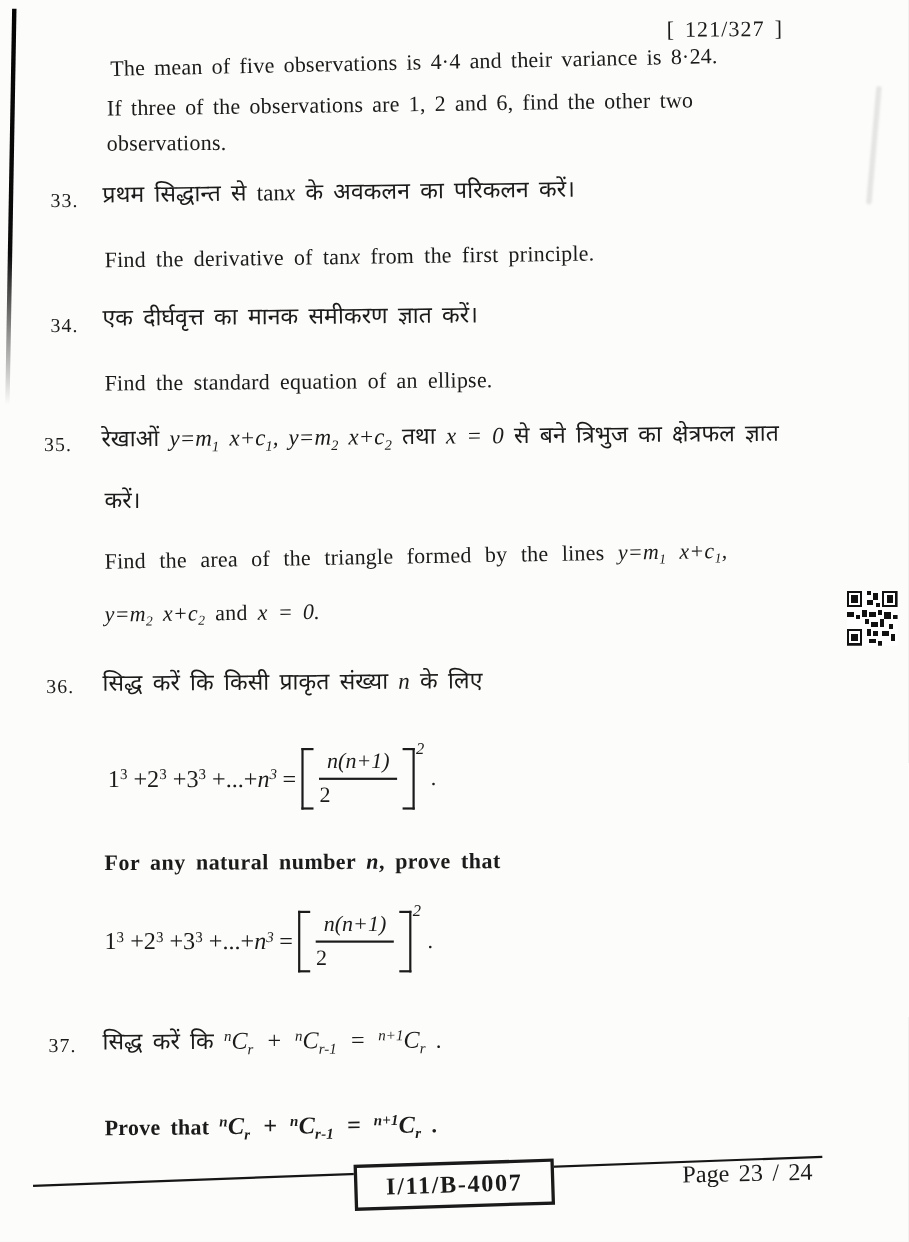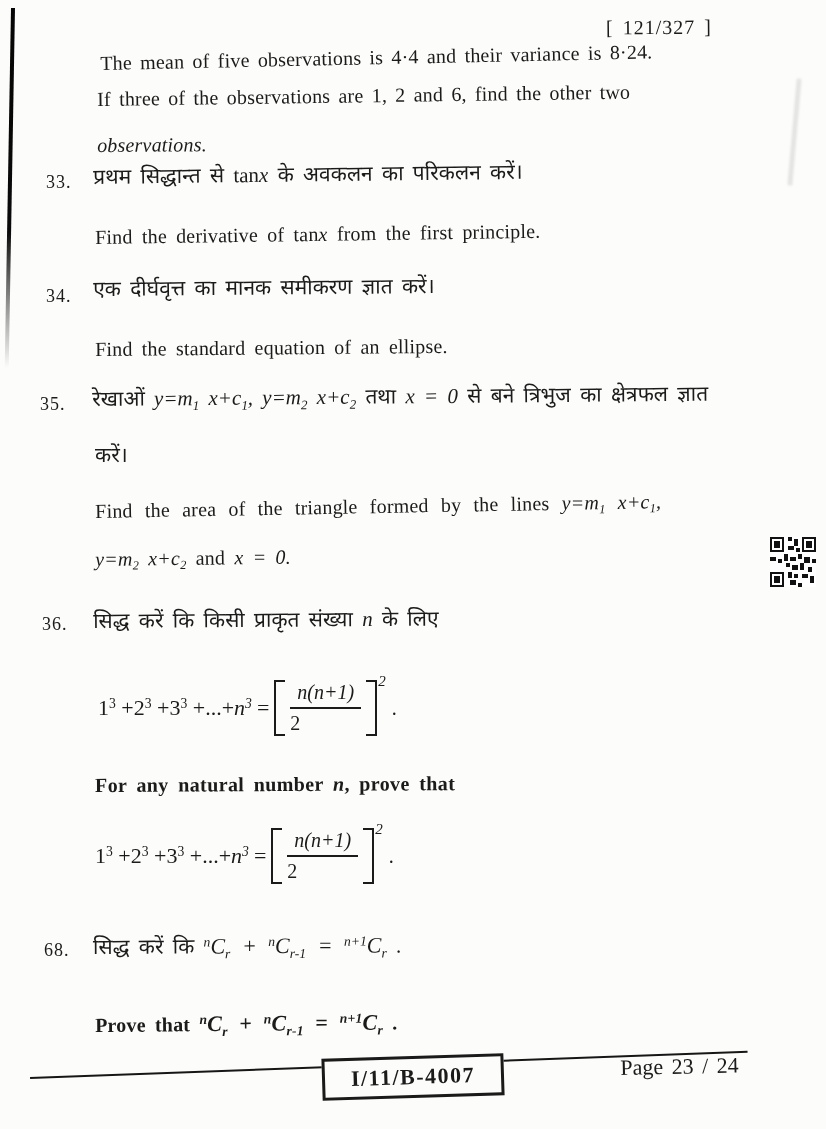--- a/index.html
+++ b/index.html
@@ -53,21 +53,21 @@
 
 <div class="page">
 
   <div class="scan-left"></div>
   <div class="scan-right"></div>
 
   <div class="abs en" style="left:606px; top:16px; font-size:20px; letter-spacing:1px; transform:rotate(-0.5deg);">[ 121/327 ]</div>
 
   <div class="abs en" style="left:100px; top:52px; transform:rotate(-1.2deg); transform-origin:0 0;">The mean of five observations is 4·4 and their variance is 8·24.</div>
   <div class="abs en" style="left:97px; top:88px; transform:rotate(-0.8deg); transform-origin:0 0;">If three of the observations are 1, 2 and 6, find the other two</div>
-  <div class="abs en" style="left:97px; top:134px; transform:rotate(-0.4deg); transform-origin:0 0;font-style:italic;">observations.</div>
+  <div class="abs en" style="left:97px; top:120px; transform:rotate(-0.4deg); transform-origin:0 0;">observations.</div>
 
   <div class="abs qnum" style="left:46px; top:172px;">33.</div>
   <div class="abs hi" style="left:93px; top:162px; transform:rotate(-0.7deg); transform-origin:0 0;"><span>प्रथम सिद्धान्त से tan</span><span class="math">x</span><span> के अवकलन का परिकलन करें।</span></div>
   <div class="abs en" style="left:95px; top:226px; word-spacing:4px; transform:rotate(-0.8deg); transform-origin:0 0;"><span>Find the derivative of tan</span><span class="math">x</span><span> from the first principle.</span></div>
 
   <div class="abs qnum" style="left:46px; top:286px;">34.</div>
   <div class="abs hi" style="left:93px; top:274px; transform:rotate(-0.5deg); transform-origin:0 0;">एक दीर्घवृत्त का मानक समीकरण ज्ञात करें।</div>
   <div class="abs en" style="left:95px; top:338px; word-spacing:4px; transform:rotate(-0.5deg); transform-origin:0 0;">Find the standard equation of an ellipse.</div>
 
   <div class="abs qnum" style="left:40px; top:394px;text-align:center;">35.</div>
@@ -146,21 +146,21 @@
     <span class="brkt brkt-l"></span>
     <span class="fraction">
       <span class="num math">n(n+1)</span>
       <span class="den">2</span>
     </span>
     <span class="brkt brkt-r"></span>
     <span class="exp2">2</span>
     <span class="fperiod">.</span>
   </div>
 
-  <div class="abs qnum" style="left:44px; top:940px;">68.</div>
+  <div class="abs qnum" style="left:44px; top:940px;">37.</div>
   <div class="abs hi" style="left:93px; top:932px; transform:rotate(-0.3deg); transform-origin:0 0;"><span>सिद्ध करें कि </span><span class="math" style="font-size:22px; word-spacing:6px;"><sup>n</sup>C<sub>r</sub> + <sup>n</sup>C<sub>r-1</sub> = <sup>n+1</sup>C<sub>r</sub></span><span> .</span></div>
   <div class="abs en" style="left:95px; top:1012px; word-spacing:4px; font-weight:600; transform:rotate(-0.5deg); transform-origin:0 0;"><span>Prove that </span><span class="math" style="font-size:22px; word-spacing:6px;"><sup>n</sup>C<sub>r</sub> + <sup>n</sup>C<sub>r-1</sub> = <sup>n+1</sup>C<sub>r</sub></span><span> .</span></div>
 
   <div class="footer-line"></div>
   <div class="code-box">
     <span>I/11/B-4007</span>
   </div>
   <div class="abs" style="left:620px; top:1055px; font-size:22px; word-spacing:3px; transform:rotate(-1.2deg); transform-origin:0 0;">Page 23 / 24</div>
 
 </div>

